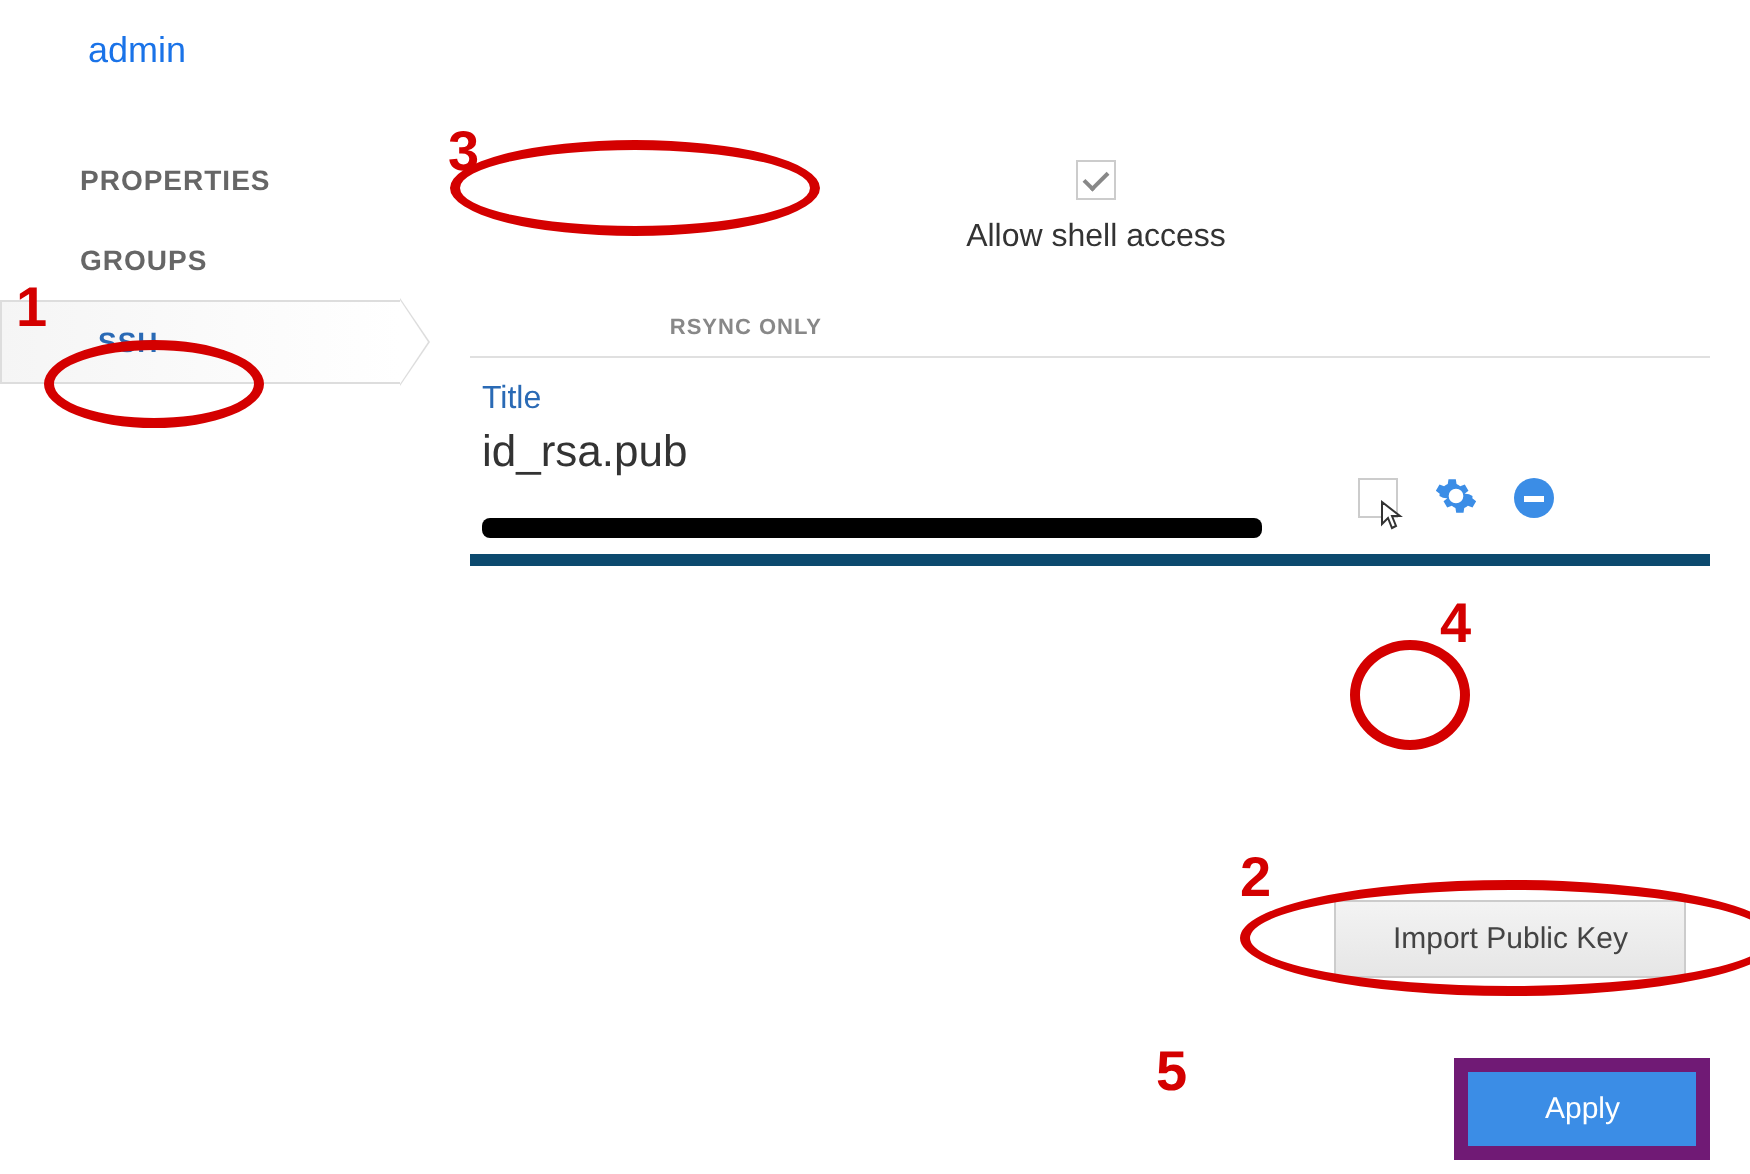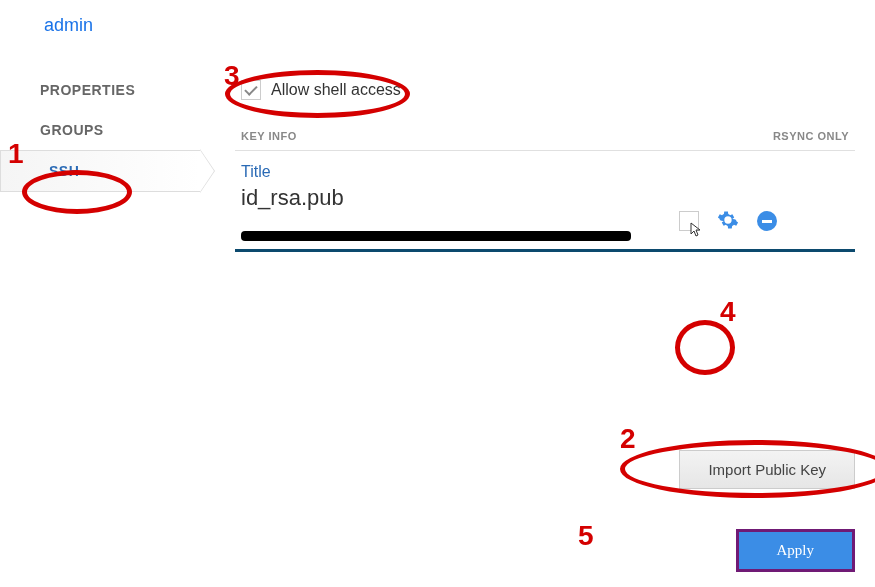--- a/index.html
+++ b/index.html
@@ -71,20 +71,21 @@
       left: 235px;
       top: 80px;
       right: 20px;
     }
     .checkbox-row {
       display: flex;
       align-items: center;
       gap: 10px;
       margin-bottom: 30px;
       margin-left: 6px;
+      flex-direction: column;
     }
     .checkbox {
       width: 20px;
       height: 20px;
       border: 1px solid #ccc;
       display: flex;
       align-items: center;
       justify-content: center;
       cursor: pointer;
       background: #fff;
@@ -106,21 +107,21 @@
       color: #888;
       letter-spacing: 0.5px;
       font-weight: 600;
       padding: 0 6px 8px 6px;
       border-bottom: 1px solid #e0e0e0;
     }
     .th-keyinfo { flex: 1; }
     .th-rsync { width: 170px; text-align: right; }
     .key-row {
       padding: 12px 6px 8px 6px;
-      border-bottom: 3px solid #0c4a6e;
+      border-bottom: 6px solid #0c4a6e;
       display: flex;
     }
     .key-details { flex: 1; }
     .field-title {
       color: #2a6ab5;
       font-size: 16px;
       margin-bottom: 4px;
     }
     .field-value {
       color: #333;
@@ -175,38 +176,37 @@
     .minus-bar { width: 10px; height: 3px; background: #fff; }
     .btn-row {
       position: absolute;
       right: 20px;
       top: 450px;
       display: flex;
       flex-direction: column;
       align-items: flex-end;
       gap: 40px;
     }
-    .import-row { margin-right: 0; }
+    .import-row { margin-right: 12px; }
     .btn-import {
       background: linear-gradient(#f3f3f3, #e6e6e6);
       border: 1px solid #ccc;
       padding: 10px 28px;
       font-size: 15px;
       color: #444;
       cursor: pointer;
     }
     .btn-apply-cancel { display: flex; gap: 12px; }
     .btn-apply {
       background: #3b8de6;
-      border: 3px solid #701a75;
+      border: 7px solid #701a75;
       color: #fff;
       padding: 10px 38px;
       font-size: 15px;
       cursor: pointer;
-      font-family: Liberation Serif, serif;
     }
     .btn-cancel {
       background: linear-gradient(#f3f3f3, #e6e6e6);
       border: 1px solid #ccc;
       color: #444;
       padding: 10px 32px;
       font-size: 15px;
       cursor: pointer;
     }
 
@@ -239,21 +239,20 @@
 
 <div class="main">
   <div class="checkbox-row">
     <div class="checkbox">
       <div class="check-mark"></div>
     </div>
     <span class="checkbox-label">Allow shell access</span>
   </div>
 
   <div class="table-header">
-    <div class="th-keyinfo">KEY INFO</div>
     <div class="th-rsync">RSYNC ONLY</div>
   </div>
 
   <div class="key-row">
     <div class="key-details">
       <div class="field-title">Title</div>
       <div class="field-value">id_rsa.pub</div>
 
 
       <div class="fingerprint-row">

